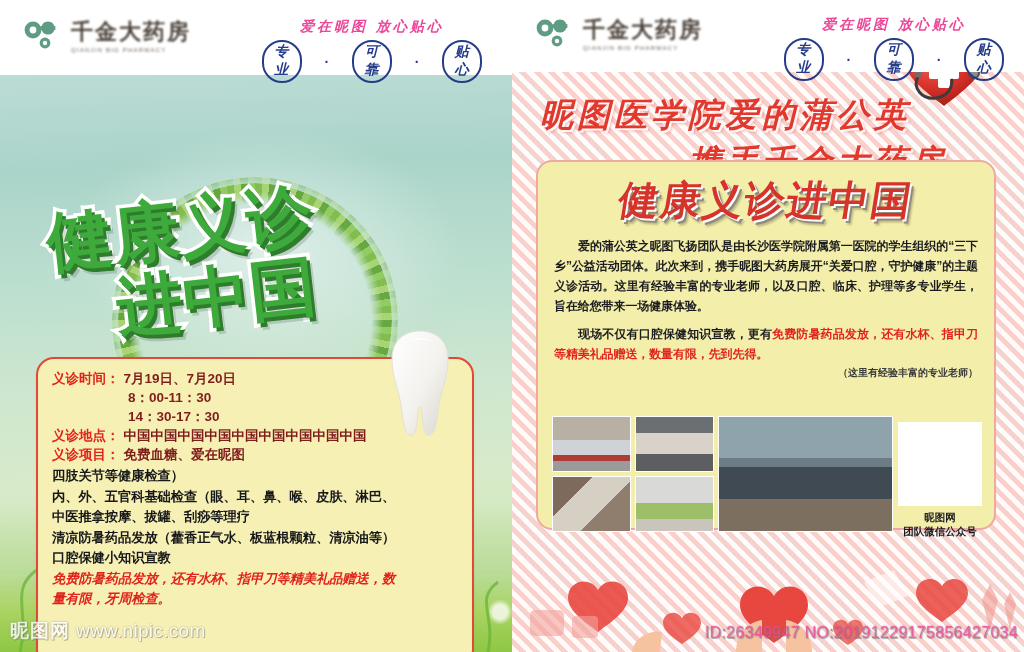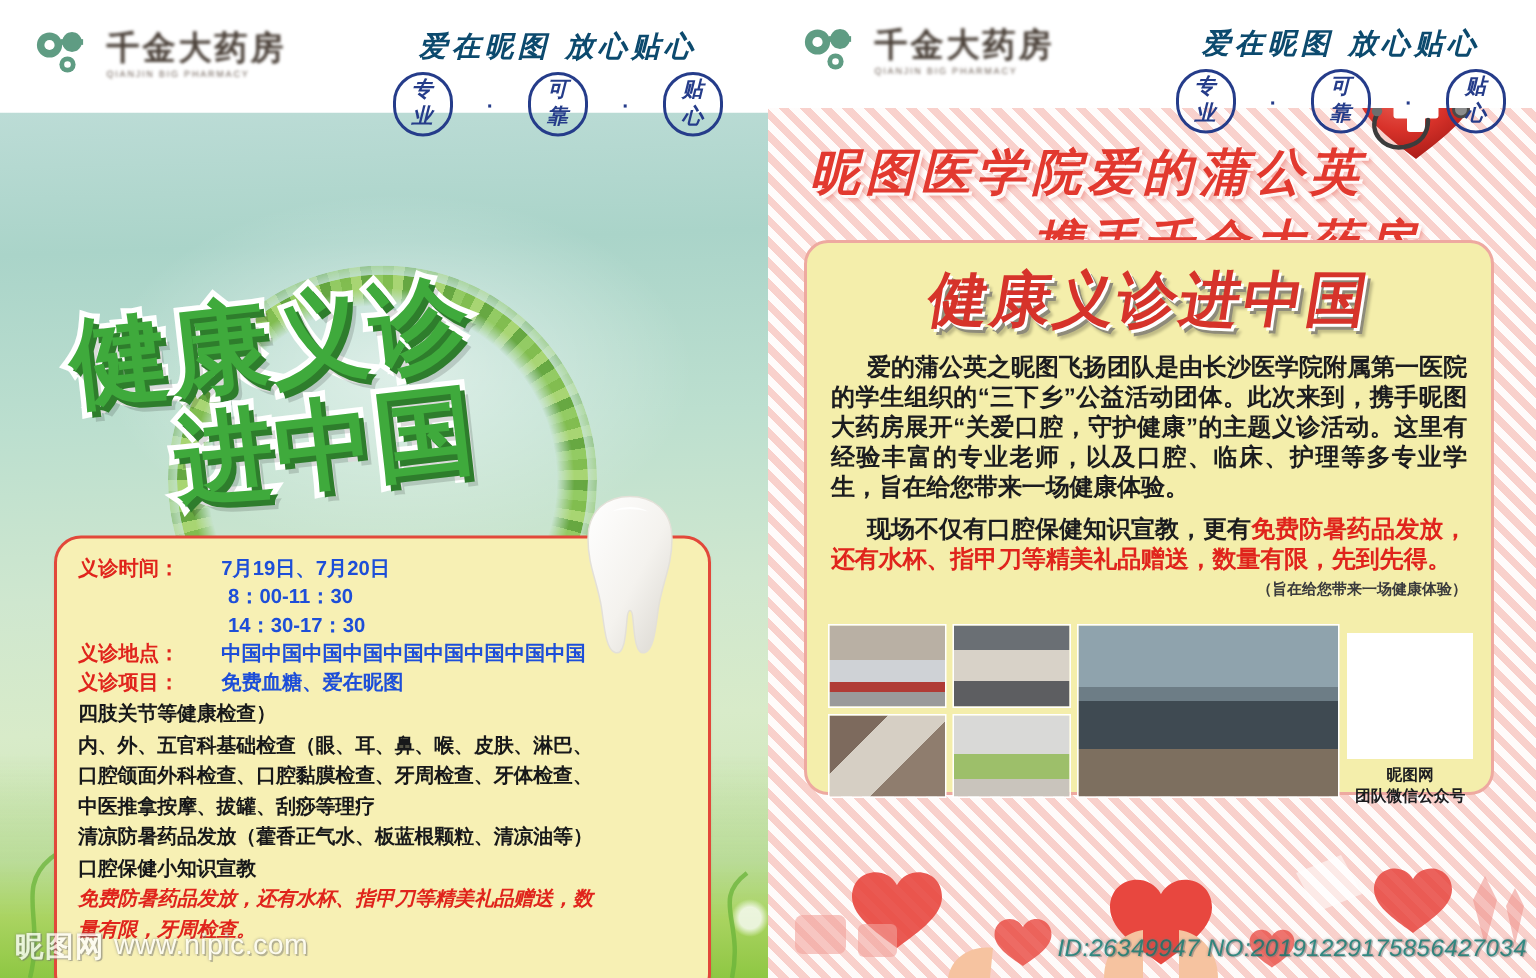--- a/index.html
+++ b/index.html
@@ -82,23 +82,22 @@
     box-sizing:border-box;
     padding:10px 14px 8px 14px;
     box-shadow:0 1px 2px rgba(0,0,0,.08);
   }
   .info-row{display:flex;align-items:flex-start;}
   .lbl{
     color:#e0241c;font-weight:bold;font-size:13.5px;line-height:19px;
     white-space:nowrap;flex:0 0 auto;
   }
   .val{
-    color:#1d4ed8;font-weight:bold;font-size:13.5px;line-height:19px;
+    color:#7f1d1d;font-weight:bold;font-size:13.5px;line-height:19px;
     padding-left:4px;
-    margin-left:24px;
   }
   .val.ind{padding-left:76px;}
   .blk{
     color:#17181a;font-weight:bold;font-size:13.3px;line-height:20.5px;
     letter-spacing:-.1px;
   }
   .blk.red{color:#e0241c;font-style:italic;}
   .sp2{height:2px;}
 
   
@@ -137,21 +136,21 @@
     color:#4a4038;
     filter:blur(1.1px);
   }
   .logo-en{
     font-size:6px;letter-spacing:1.2px;color:#6d6057;margin-top:4px;
     filter:blur(.9px);
   }
   .slogan{position:absolute;text-align:center;}
   .slogan-top{
     font-family:"DejaVu Serif","Liberation Serif",serif;
-    font-size:19px;font-weight:bold;color:#0c4a6e;letter-spacing:3px;
+    font-size:14px;font-weight:bold;color:#ec4899;letter-spacing:3px;
     font-style:italic;
   }
   .slogan-bot{
     margin-top:4px;display:flex;align-items:center;justify-content:center;gap:23px;
   }
   .sb-item{
     display:inline-flex;align-items:center;justify-content:center;
     border:2px solid #253c8a;border-radius:999px;
     color:#253c8a;font-weight:bold;font-size:14px;
     padding:1px 7px 2px 7px;letter-spacing:1px;
@@ -199,21 +198,21 @@
     font-weight:bold;font-size:40px;line-height:1;letter-spacing:2px;
     color:#d6332a;
     transform:skewX(-9deg);
     text-shadow:
       2px 2px 0 #ffffff,
       4px 4px 0 #8e8b7a,
       6px 6px 2px rgba(0,0,0,.22);
     margin:6px 0 16px 0;
   }
   .rp-para{
-    font-size:16px;line-height:20px;color:#1b1c1f;font-weight:bold;
+    font-size:12px;line-height:20px;color:#1b1c1f;font-weight:bold;
     text-align:justify;text-indent:24px;letter-spacing:-.1px;
   }
   .rp-para2{margin-top:8px;}
   .rp-para .hl{color:#e0241c;}
   .rp-note{
     margin-top:2px;text-align:right;font-size:10px;color:#3a3b3d;font-weight:bold;
   }
 
   .photo-grid{
     position:absolute;left:552px;top:488px;display:flex;gap:4px;z-index:6;
@@ -236,24 +235,23 @@
   .qr-cap{
     margin-top:4px;font-size:10.5px;font-weight:bold;color:#1b1c1f;line-height:14px;
   }
 
   .rp-deco{
     position:absolute;left:0;bottom:0;width:512px;height:92px;z-index:4;
     overflow:hidden;
   }
   .wm-right{
     position:absolute;right:6px;bottom:10px;z-index:9;
-    font-size:16px;color:#0f766e;letter-spacing:.3px;opacity:.85;
+    font-size:16px;color:#ec4899;letter-spacing:.3px;opacity:.85;
     text-shadow:0 0 2px rgba(120,120,120,.85), 1px 1px 0 rgba(110,110,110,.5);
     white-space:nowrap;
-    font-style:italic;
   }
 </style>
 </head>
 <body>
 
 <div id="page">
 
   <div class="panel-left">
 
     <div class="lp-body">
@@ -306,21 +304,20 @@
           <span class="lbl">义诊地点：</span>
           <span class="val">中国中国中国中国中国中国中国中国中国</span>
         </div>
         <div class="info-row">
           <span class="lbl">义诊项目：</span>
           <span class="val">免费血糖、爱在昵图</span>
         </div>
         <div class="sp2"></div>
         <div class="blk">四肢关节等健康检查）</div>
         <div class="blk">内、外、五官科基础检查（眼、耳、鼻、喉、皮肤、淋巴、</div>
-        <div class="blk">口腔颌面外科检查、口腔黏膜检查、牙周检查、牙体检查、</div>
         <div class="blk">中医推拿按摩、拔罐、刮痧等理疗</div>
         <div class="blk">清凉防暑药品发放（藿香正气水、板蓝根颗粒、清凉油等）</div>
         <div class="blk">口腔保健小知识宣教</div>
         <div class="blk red">免费防暑药品发放，还有水杯、指甲刀等精美礼品赠送，数</div>
         <div class="blk red">量有限，牙周检查。</div>
       </div>
 
       <div class="wm-left">
         <span class="wm-cn">昵图网</span>
         <span class="wm-url">www.nipic.com</span>
@@ -414,21 +411,21 @@
         <path d="M62 18 C74 22 80 30 78 38"></path>
       </g>
       <circle cx="78" cy="41" r="5" fill="#8c8c8c" stroke="#4a4a4a" stroke-width="2"></circle>
       <circle cx="22" cy="42" r="3.5" fill="#6e6e6e"></circle>
     </svg>
 
     <div class="rp-box" style="left:24px;top:160px;">
       <div class="rp-bigtitle">健康义诊进中国</div>
       <div class="rp-para">爱的蒲公英之昵图飞扬团队是由长沙医学院附属第一医院的学生组织的“三下乡”公益活动团体。此次来到，携手昵图大药房展开“关爱口腔，守护健康”的主题义诊活动。这里有经验丰富的专业老师，以及口腔、临床、护理等多专业学生，旨在给您带来一场健康体验。</div>
       <div class="rp-para rp-para2"><span>现场不仅有口腔保健知识宣教，更有</span><span class="hl">免费防暑药品发放，还有水杯、指甲刀等精美礼品赠送，数量有限，先到先得。</span></div>
-      <div class="rp-note">（旨在给您带来一场健康体验）</div>
+      <div class="rp-note">（这里有经验丰富的专业老师）</div>
     </div>
 
     <div class="photo-grid" style="left:40px;top:416px;">
       <div class="pg-col">
         <div class="ph ph1"></div>
         <div class="ph ph3"></div>
       </div>
       <div class="pg-col">
         <div class="ph ph2"></div>
         <div class="ph ph4"></div>

